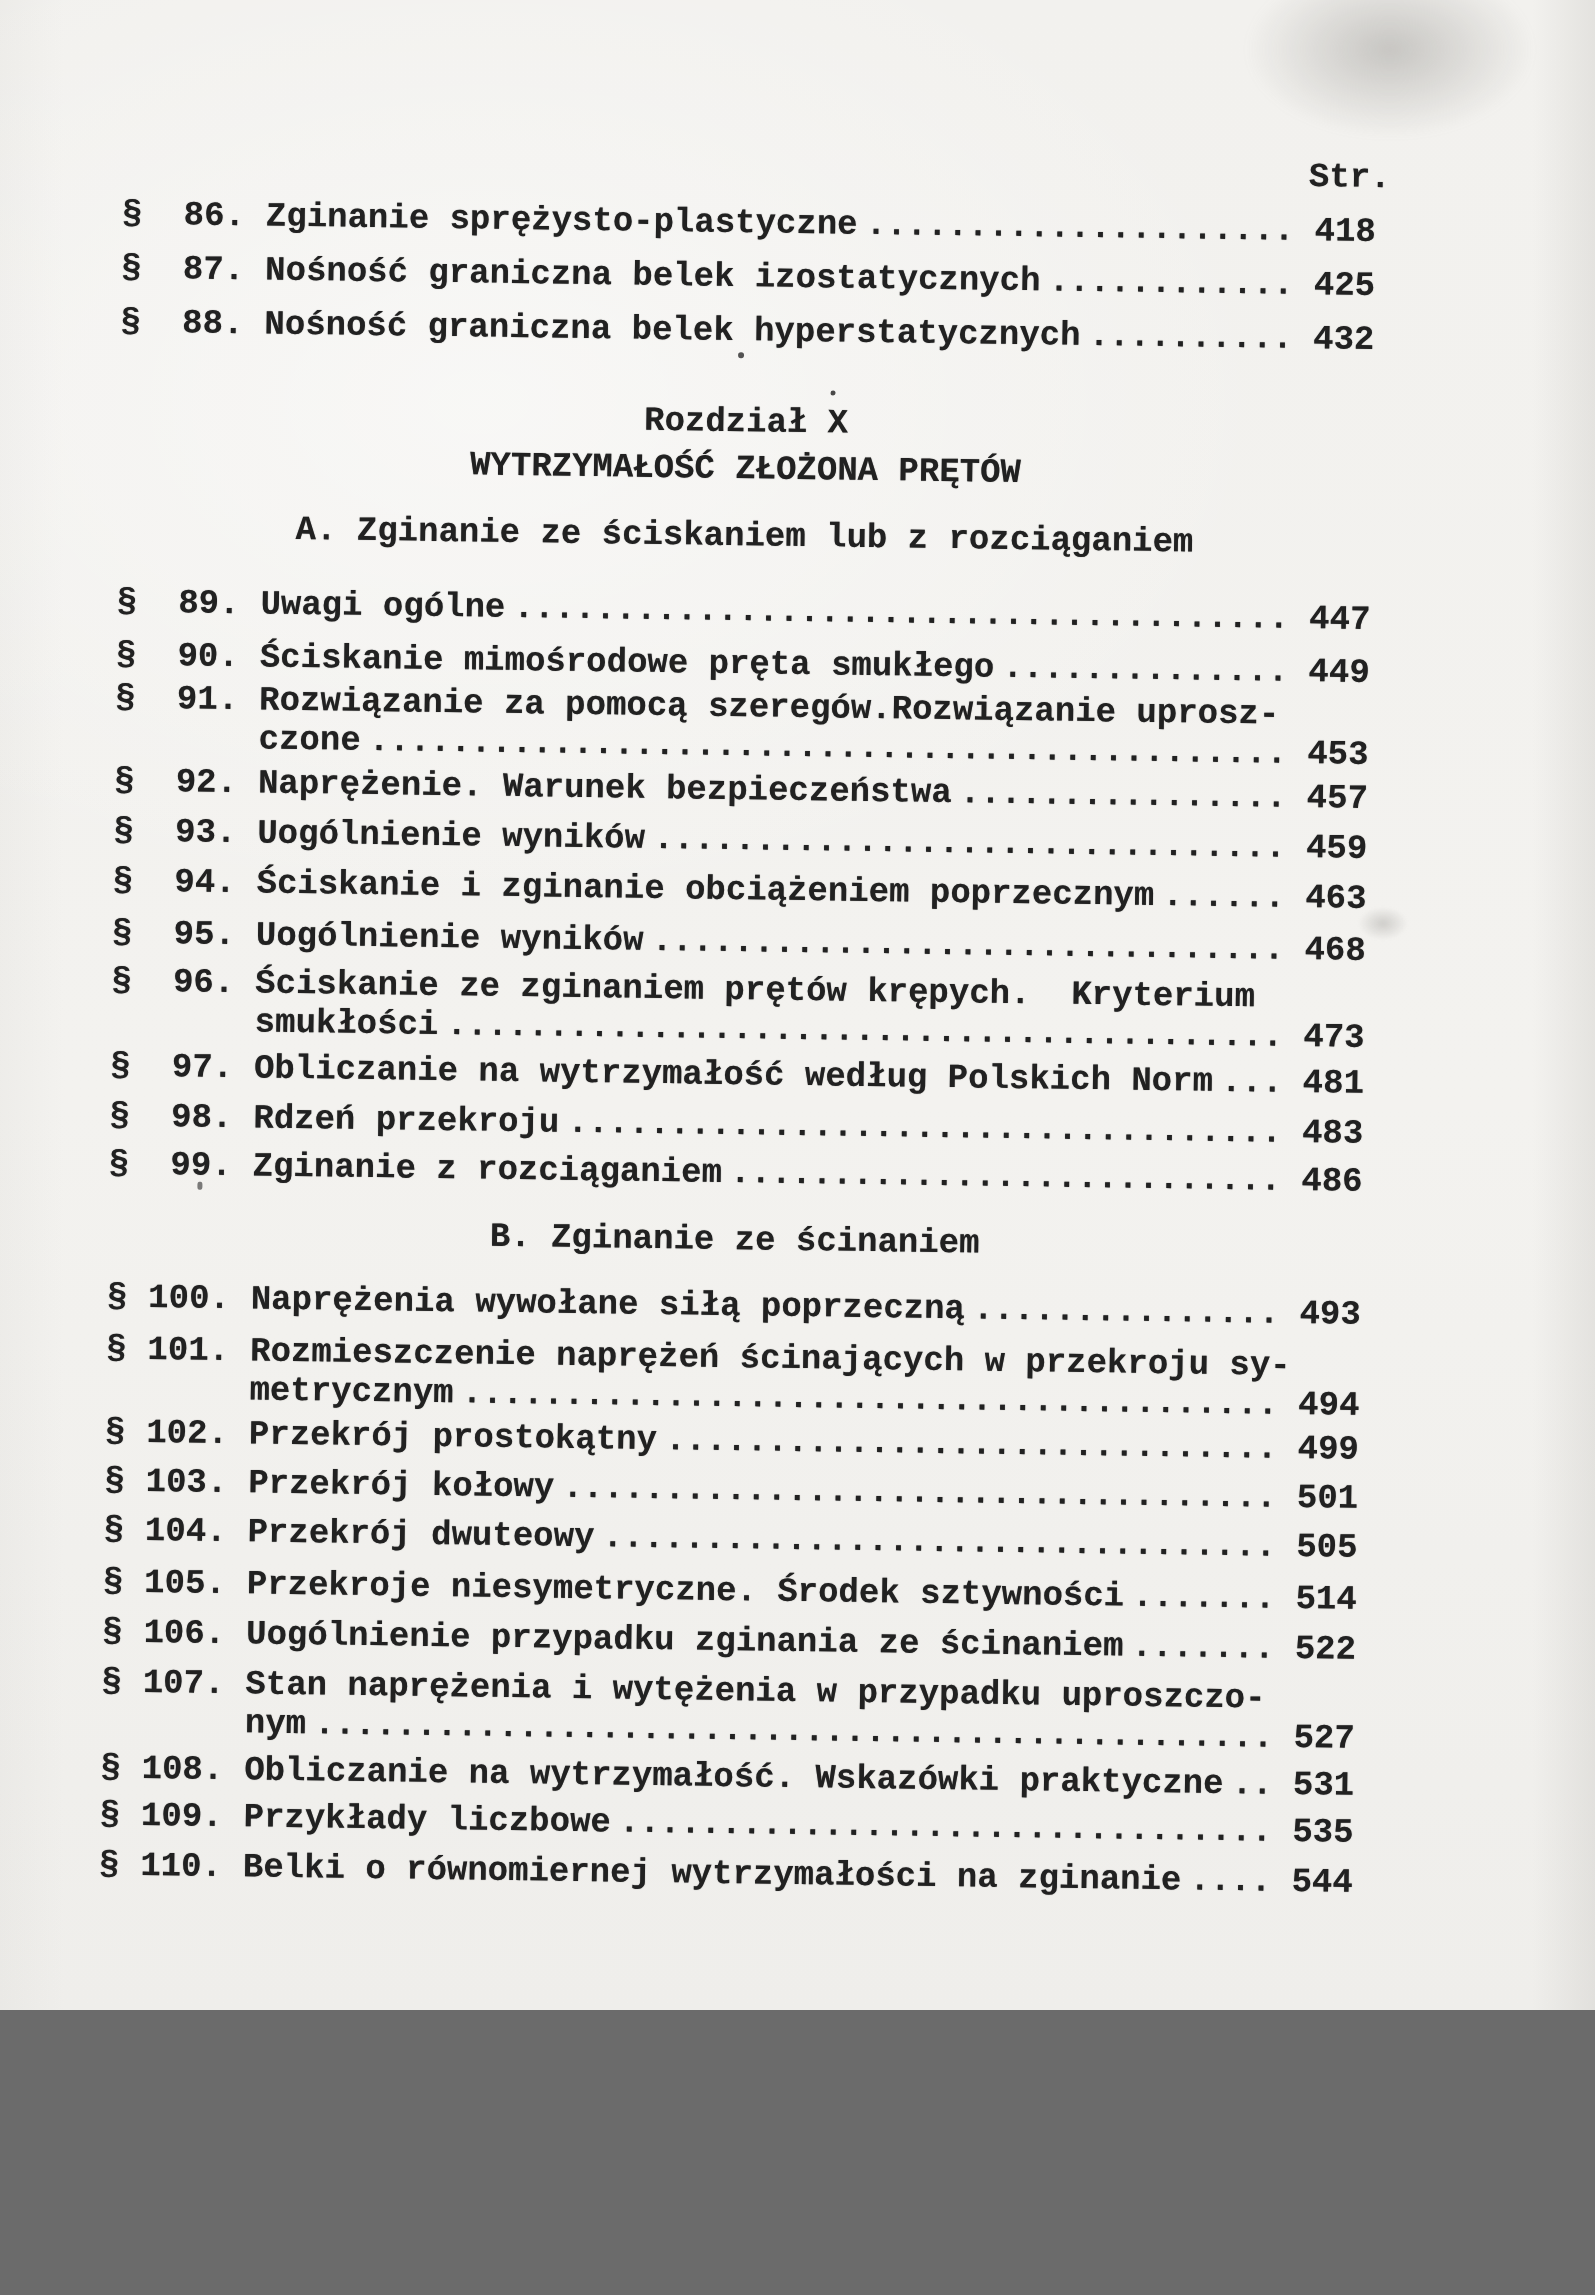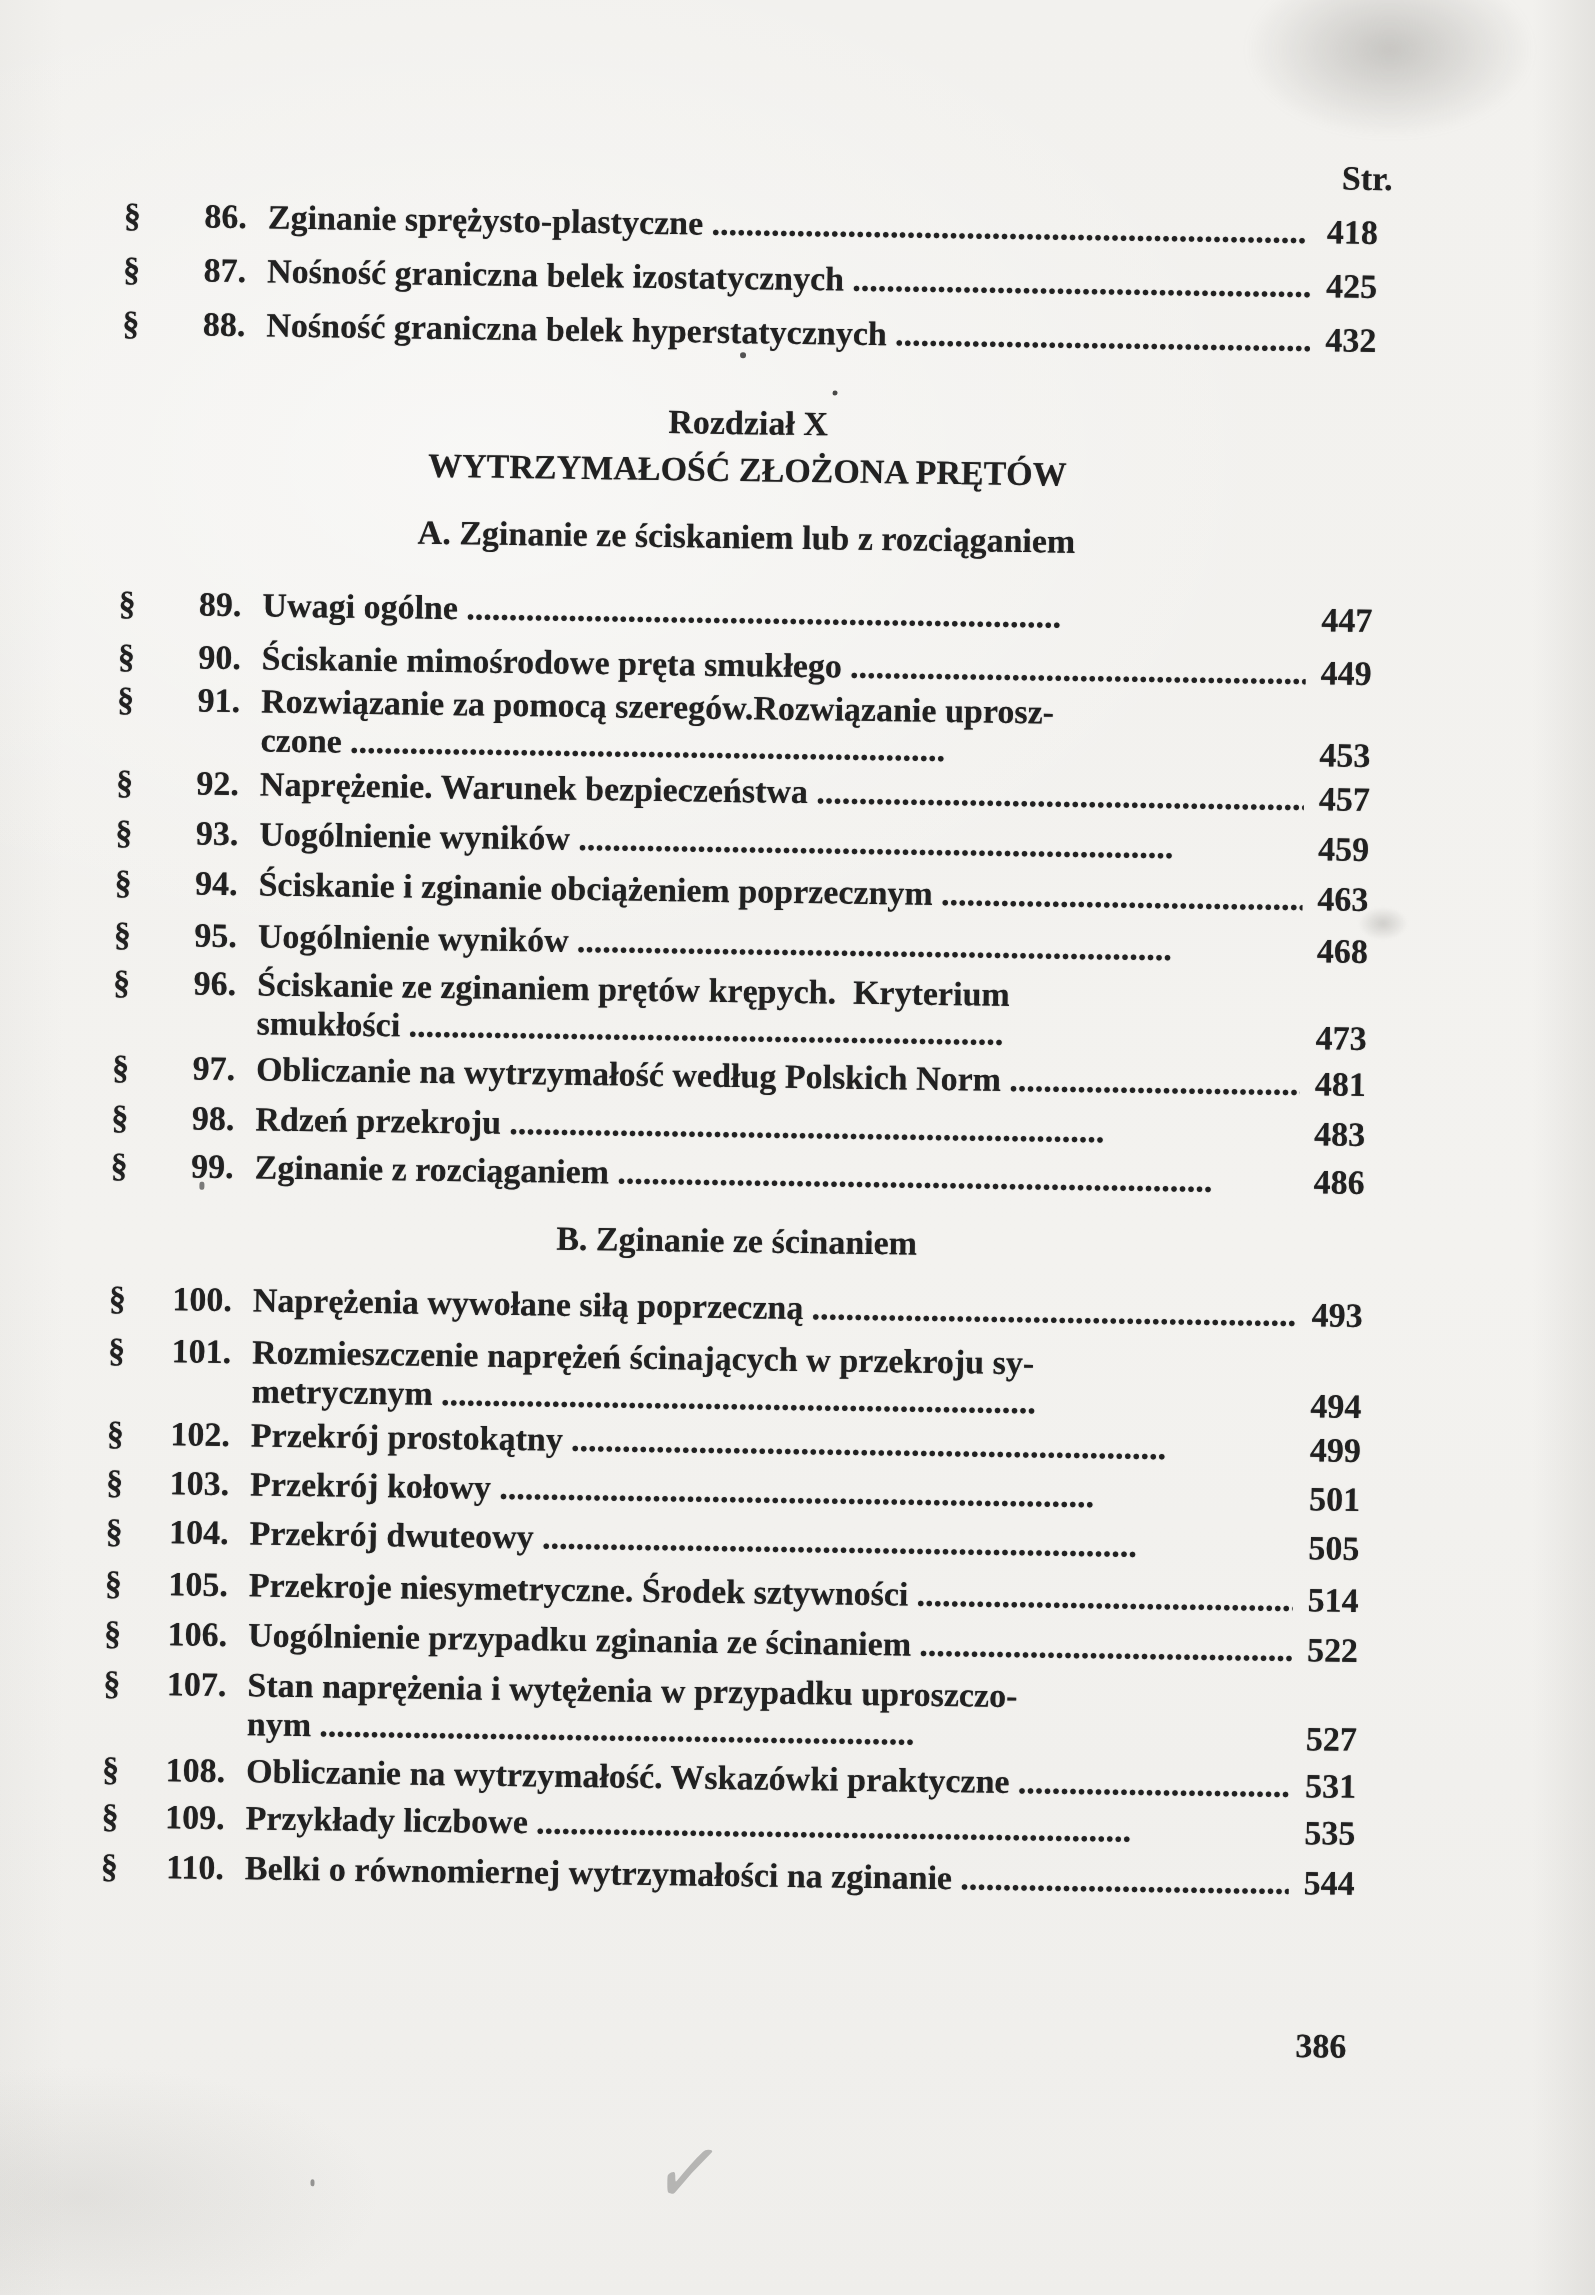--- a/index.html
+++ b/index.html
@@ -1,24 +1,24 @@
 <!DOCTYPE html>
 <html style="font-size:13.3px"><head>
 <meta charset="utf-8">
 <style>
   html,body{margin:0;padding:0;background:#6b6b6b;}
   .page{
     position:relative;
-    width:1596px;height:2295px;
+    width:1596px;height:2010px;
     background:
       radial-gradient(ellipse 1165px 749px at 30% 20%, rgba(255,255,255,.45), rgba(255,255,255,0) 70%),
       linear-gradient(90deg, rgba(190,188,183,.10) 0%, rgba(190,188,183,0) 4%, rgba(190,188,183,0) 96%, rgba(175,173,168,.22) 100%),
       linear-gradient(180deg,#f2f1ee 0%,#f3f2ef 55%,#efeeeb 100%);
     overflow:hidden;
-    font-family:Liberation Serif, serif;
+    font-family:Liberation Mono, monospace;
     font-weight:bold;
     color:#212121;
   }
   .content{
     position:absolute;inset:0;
     transform:rotate(0.8deg);
     transform-origin:50% 50%;
     text-shadow:0 0 1px rgba(15,15,15,.5);
   }
   .row{

